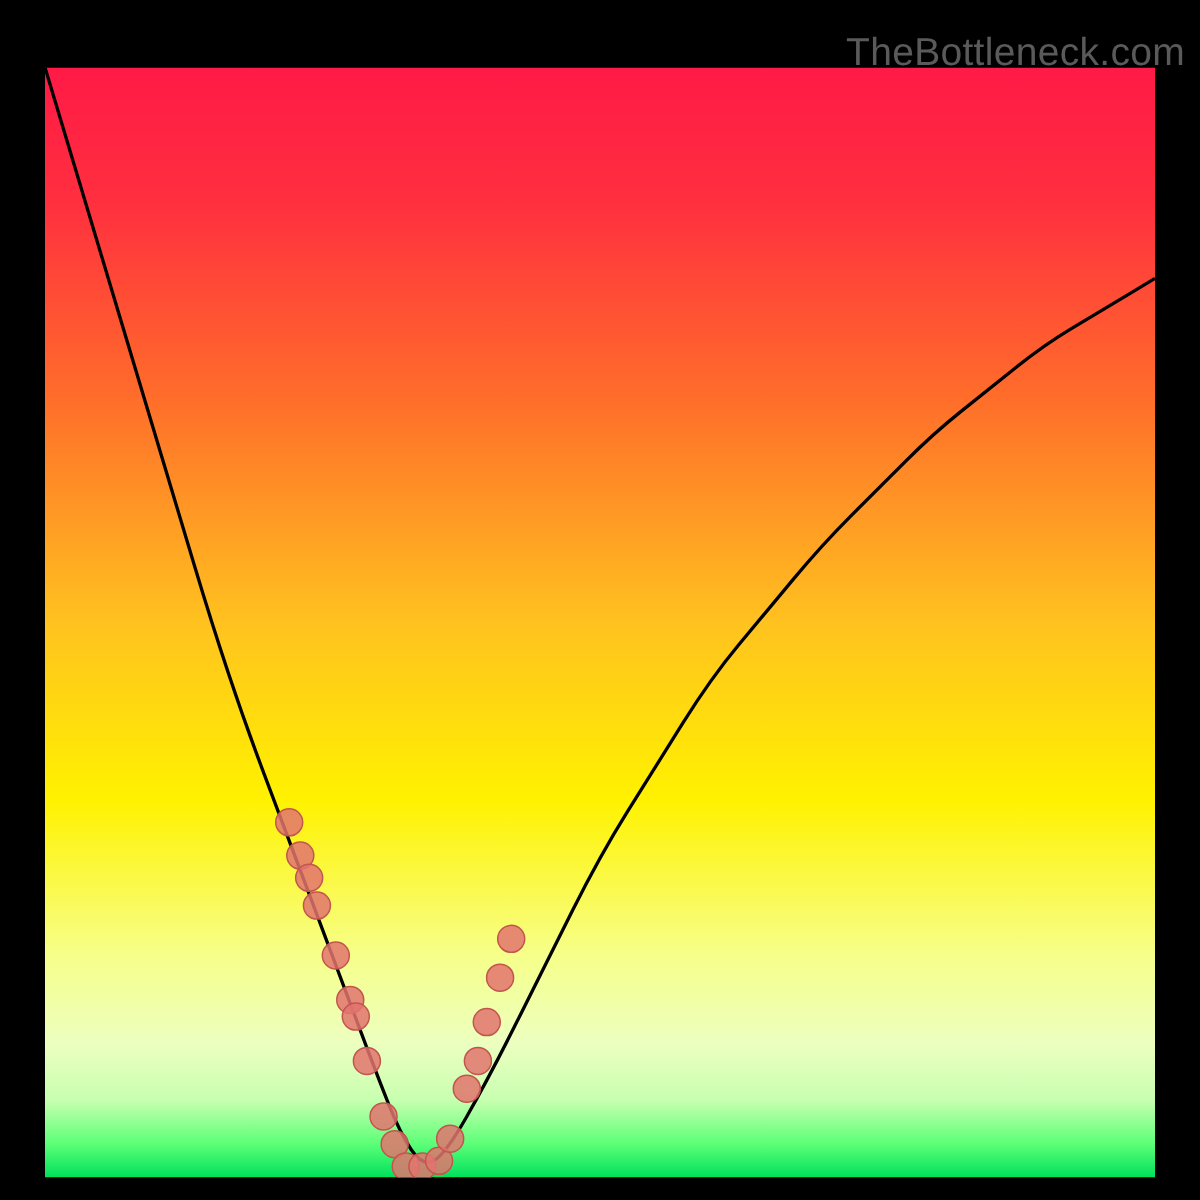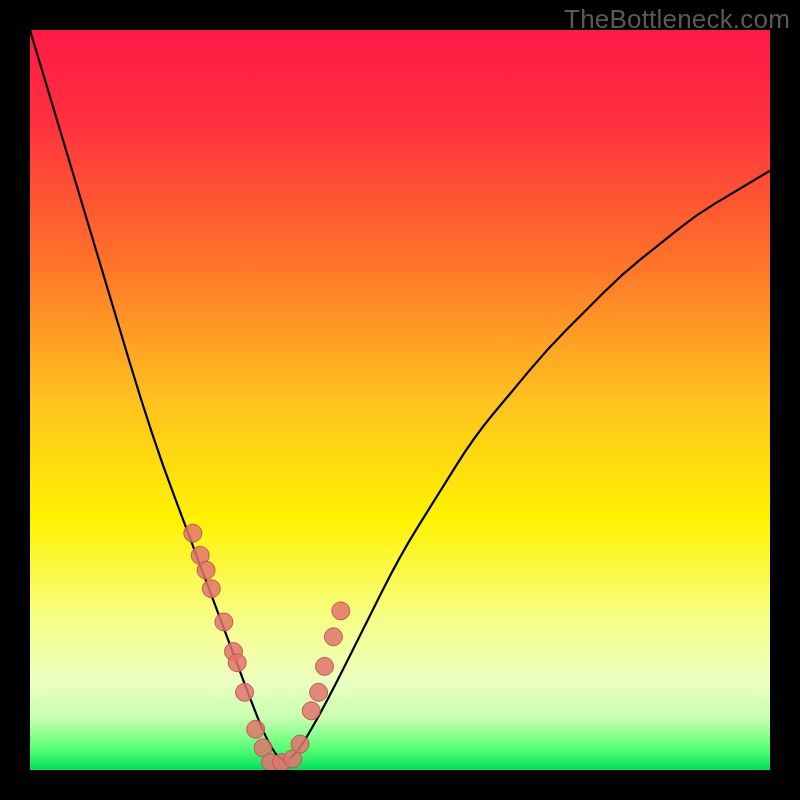--- a/index.html
+++ b/index.html
@@ -6,21 +6,21 @@
     margin: 0;
     padding: 0;
     width: 800px;
     height: 800px;
     overflow: hidden;
     background: #000;
     font-family: Arial, Helvetica, sans-serif;
   }
   .frame {
     position: absolute;
-    top: 0;
+    top: 15px;
     left: 0;
     width: 800px;
     height: 702px;
     background: #000;
     text-align: center;
   }
   .plot {
     position: absolute;
     top: 30px;
     left: 30px;

